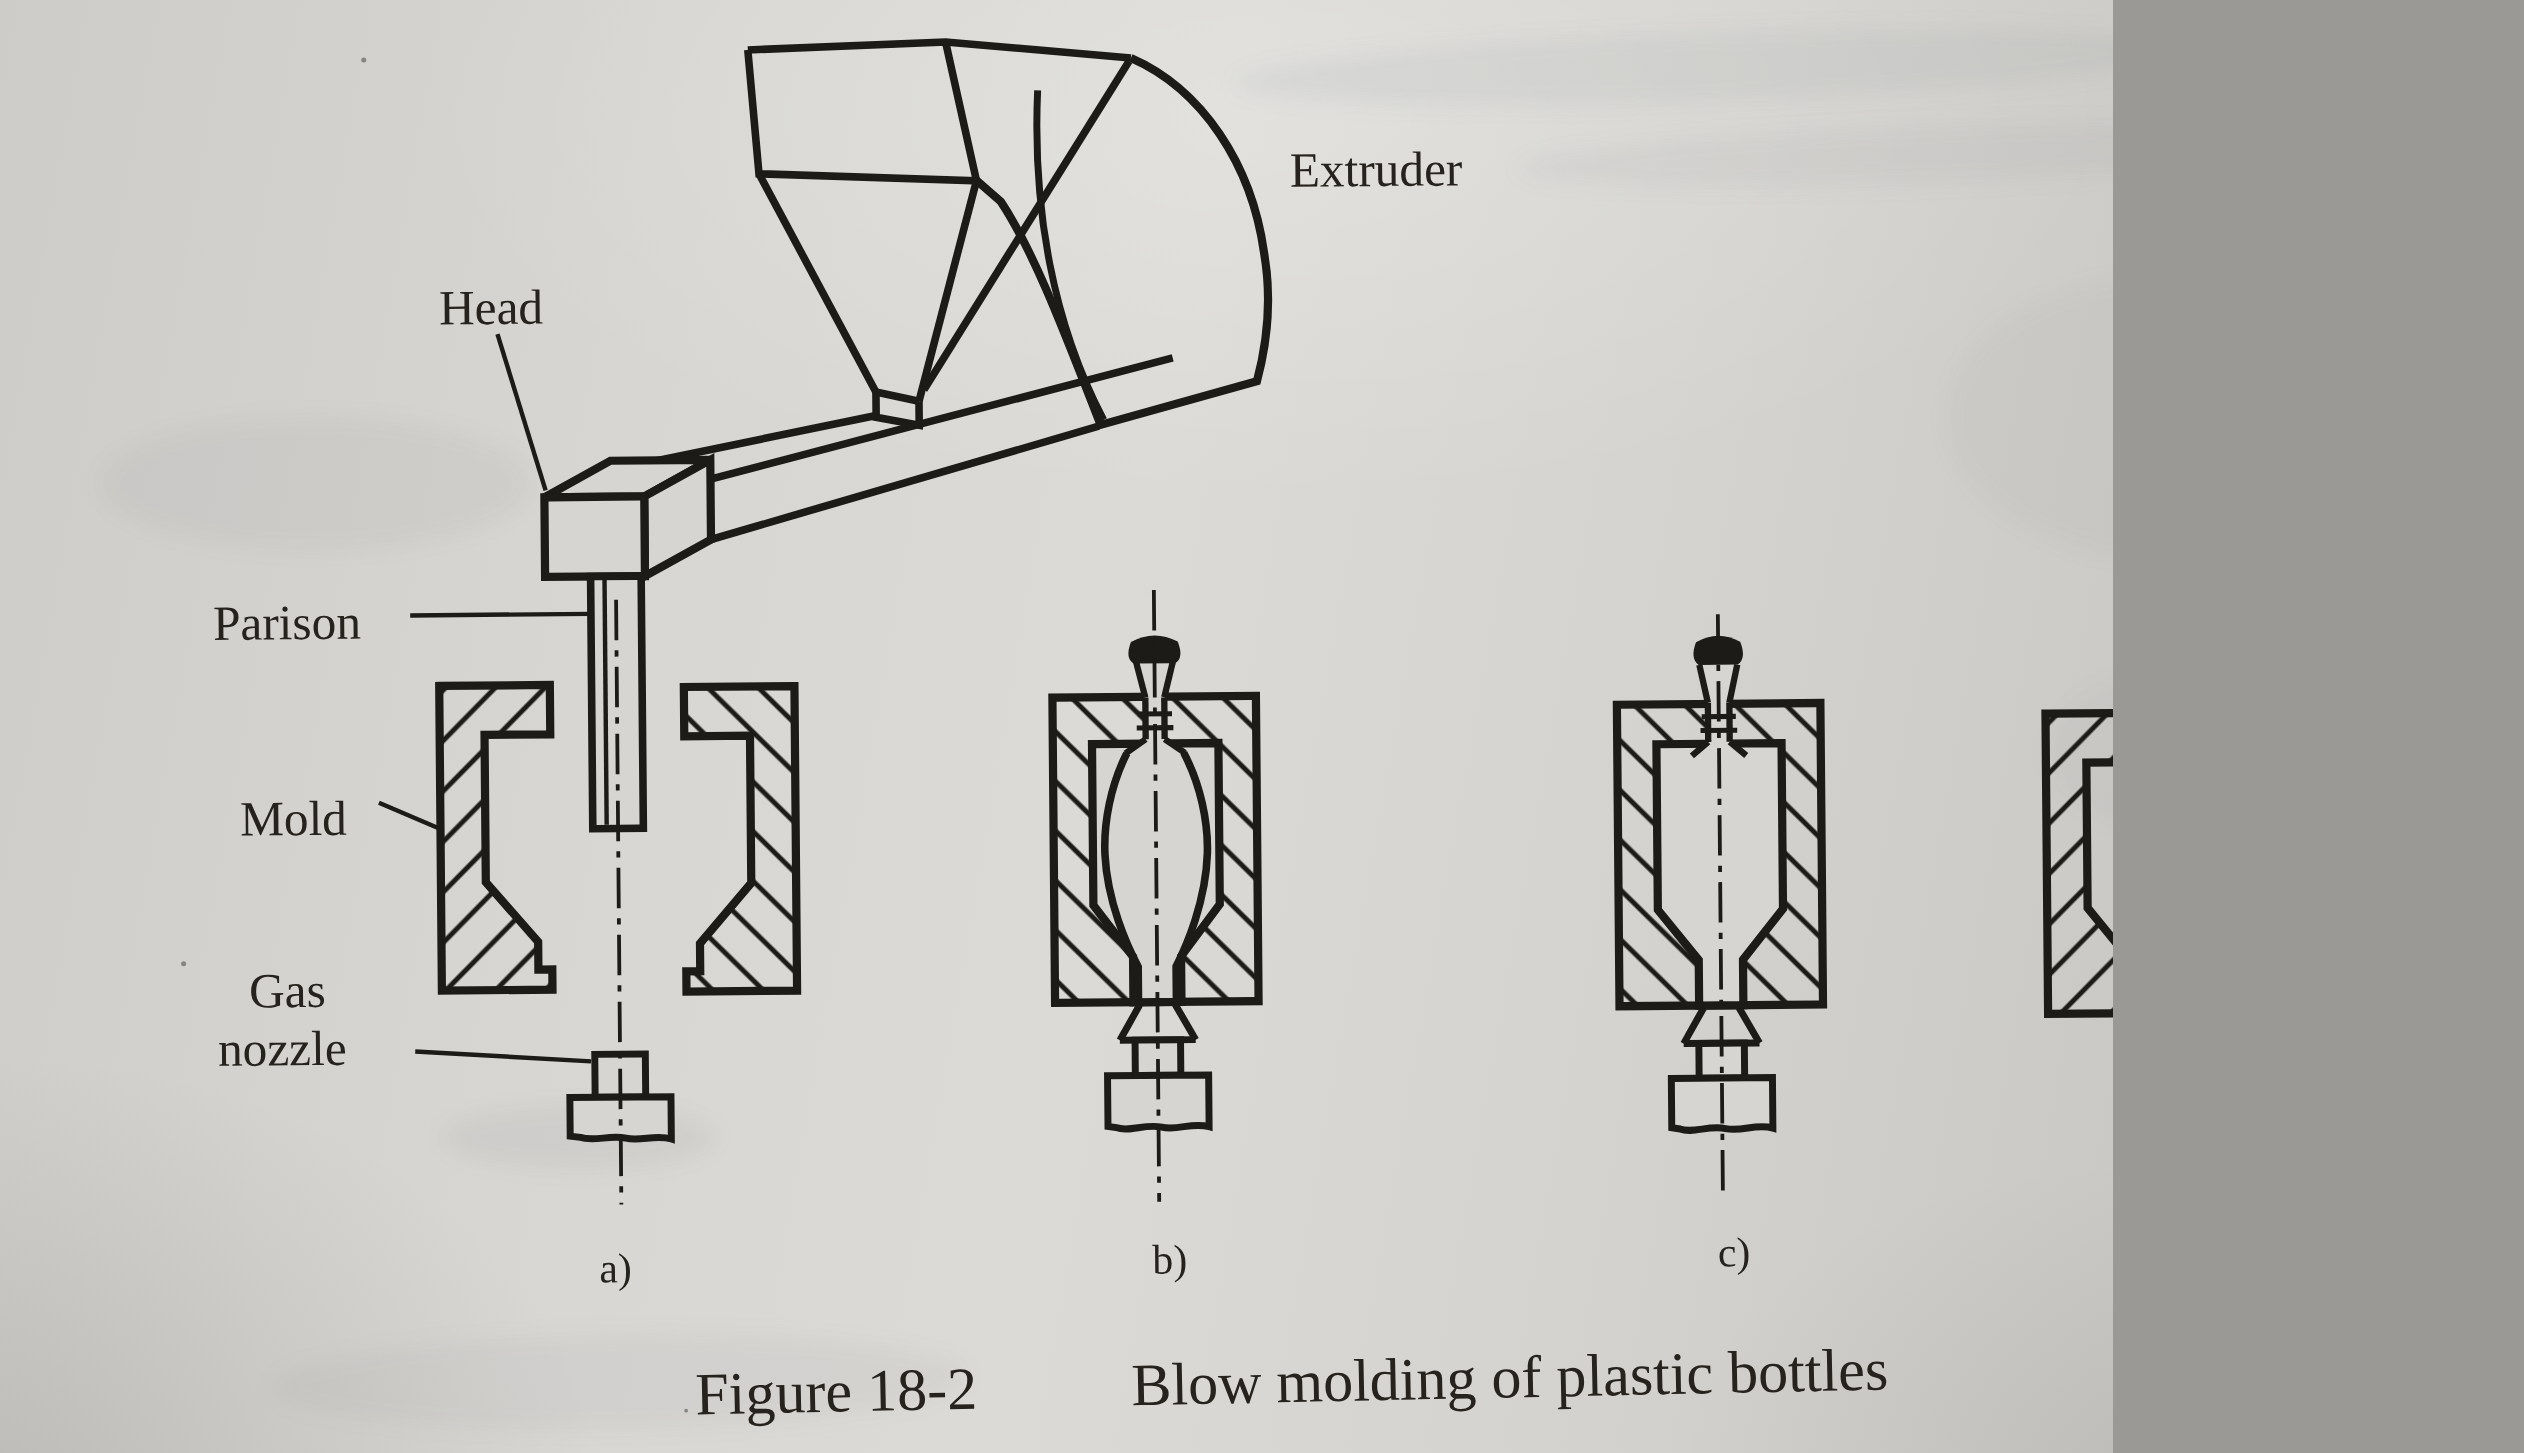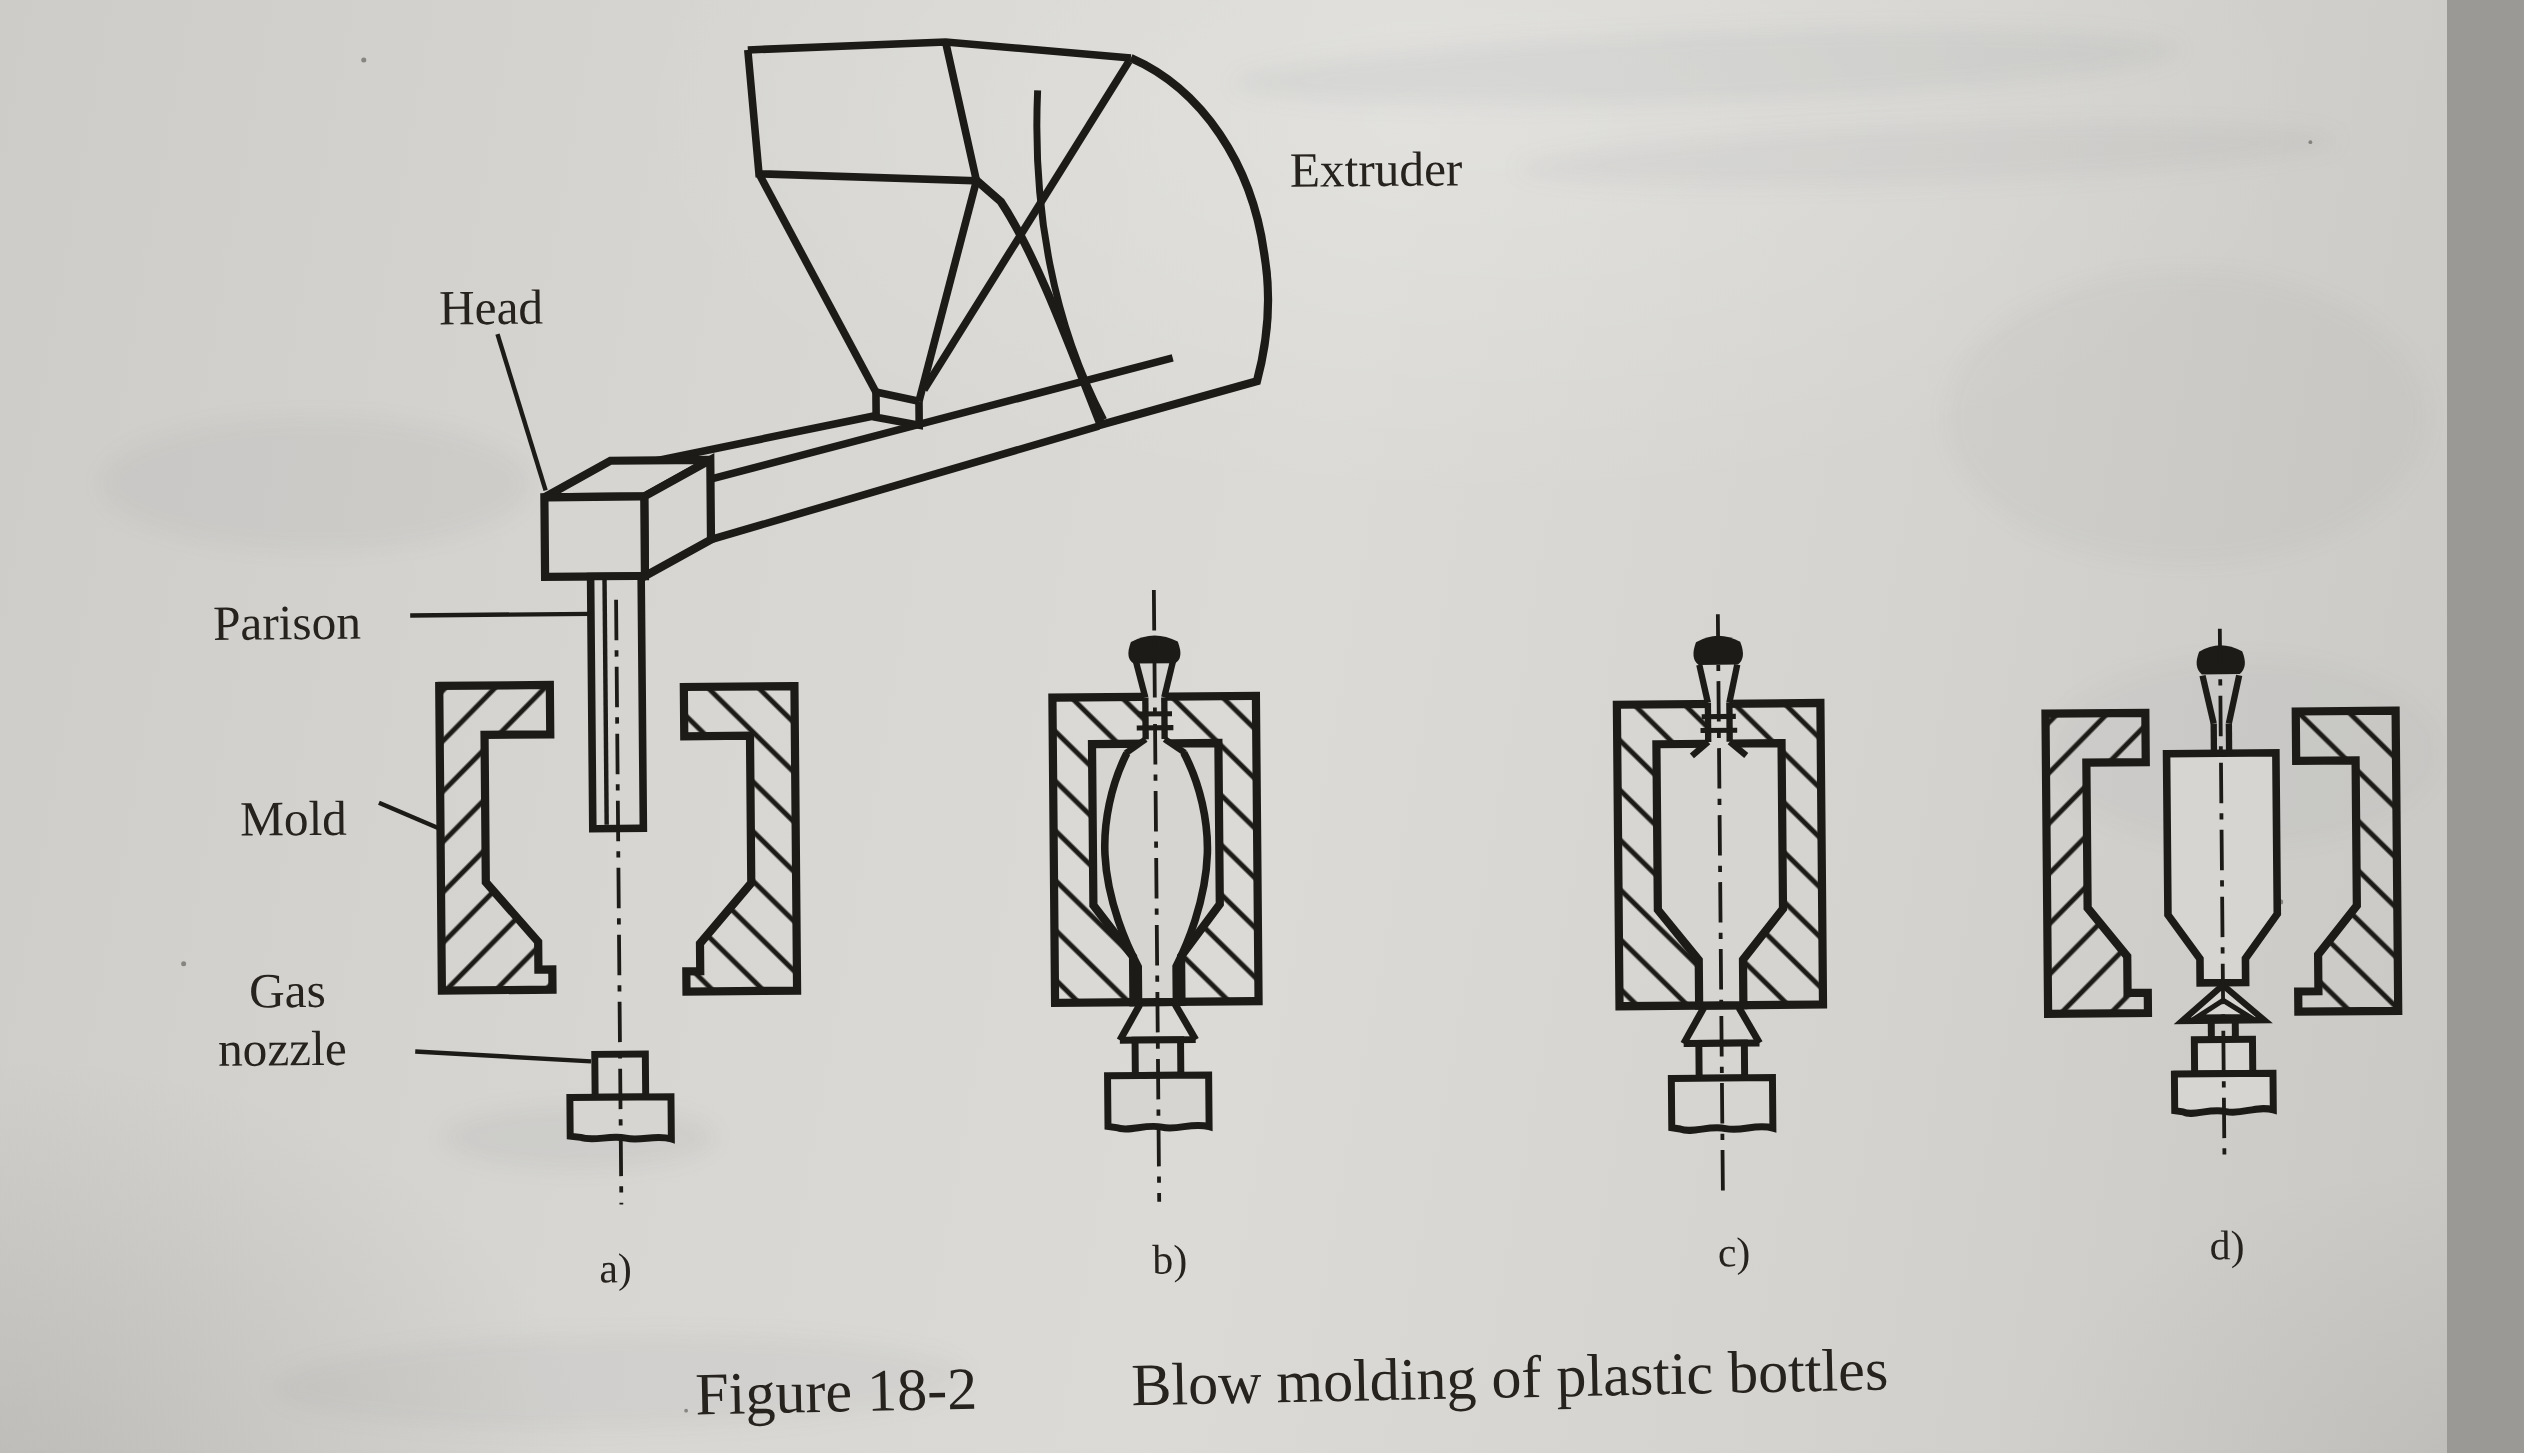--- a/index.html
+++ b/index.html
@@ -1,18 +1,18 @@
 <!DOCTYPE html>
 <html style="font-size:10px"><head>
 <meta charset="utf-8">
 <style>
   html,body{margin:0;padding:0;background:#9a9996;}
   .page{
     position:relative;
-    width:2447px;height:1453px;
+    width:2113px;height:1453px;
     overflow:hidden;
     font-family:"Liberation Serif", serif;
     background:
       radial-gradient(ellipse 1391px 632px at 60% 8%, rgba(255,255,255,0.20), rgba(255,255,255,0) 62%),
       radial-gradient(ellipse 1011px 759px at 0% 104%, rgba(82,80,76,0.16), rgba(82,80,76,0) 60%),
       radial-gradient(ellipse 759px 506px at 101% 101%, rgba(95,93,89,0.10), rgba(95,93,89,0) 60%),
       linear-gradient(100deg,#cdccc8 0%, #d7d6d2 30%, #dbdad6 52%, #d4d3cf 75%, #c9c8c4 100%);
   }
   .smudge{position:absolute;border-radius:50%;filter:blur(10px);pointer-events:none;}
   svg{position:absolute;left:0;top:0;}

